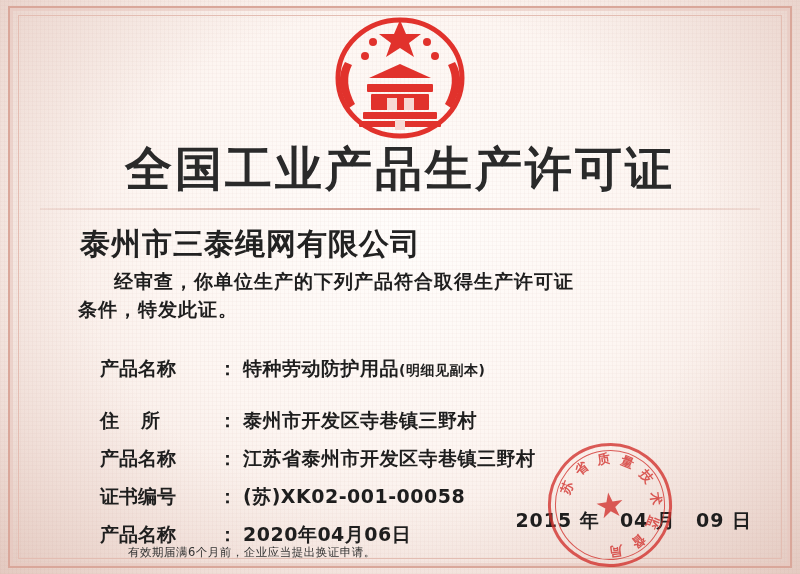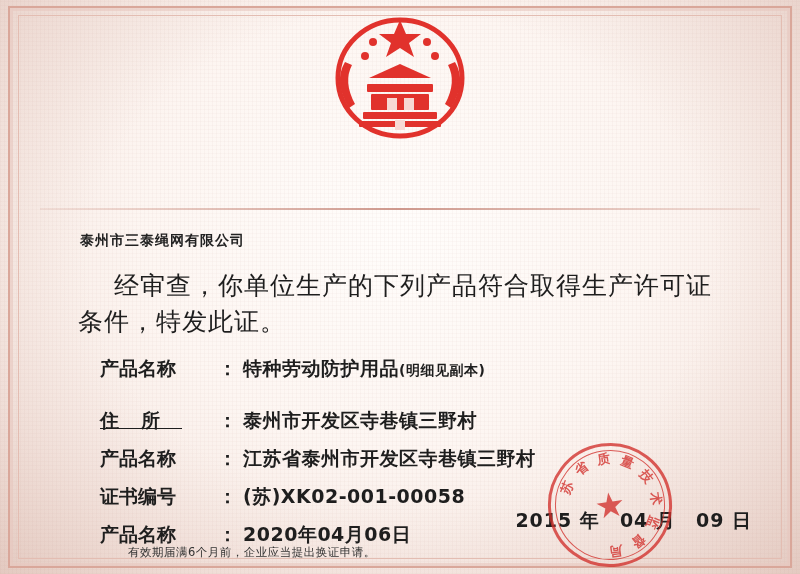--- a/index.html
+++ b/index.html
@@ -74,34 +74,34 @@
     position: absolute;
     left: 40px; right: 40px;
     top: 208px;
     height: 2px;
     background: linear-gradient(90deg, rgba(200,140,125,0.15), rgba(190,120,105,0.75), rgba(200,140,125,0.15));
   }
 
   .company {
     position: absolute;
     left: 80px;
-    top: 232px;
-    font-size: 14px;
+    top: 224px;
+    font-size: 30px;
     font-weight: bold;
     color: #222;
     letter-spacing: 1px;
   }
 
   .statement {
     position: absolute;
     left: 78px;
     right: 46px;
     top: 268px;
-    font-size: 25px;
-    font-weight: normal;
+    font-size: 19px;
+    font-weight: bold;
     color: #1e1e1e;
     line-height: 1.45;
     letter-spacing: 1px;
   }
   .statement .indent { display: inline-block; width: 36px; }
 
   .fields {
     position: absolute;
     left: 100px;
     right: 40px;
@@ -117,21 +117,20 @@
     justify-content: center;
   }
   .field-label {
     width: 118px;
     flex: 0 0 118px;
     letter-spacing: 0px;
     white-space: nowrap;
   }
   .field-label.spaced {
     letter-spacing: 22px;
-    text-decoration: underline;
   }
   .field-colon {
     flex: 0 0 auto;
     margin-right: 6px;
   }
   .field-value {
     flex: 1 1 auto;
     font-size: 19px;
     font-weight: bold;
     letter-spacing: 0.5px;
@@ -246,20 +245,21 @@
         <rect x="38" y="100" width="74" height="7" rx="1"></rect>
         <rect x="34" y="109" width="82" height="6" rx="1"></rect>
         <path d="M44 66 L75 52 L106 66 Z"></path>
         <rect x="62" y="86" width="10" height="12" fill="#f7d9d4"></rect>
         <rect x="79" y="86" width="10" height="12" fill="#f7d9d4"></rect>
         <rect x="70" y="108" width="10" height="10" fill="#f7d9d4"></rect>
       </g>
     </svg>
   </div>
 
+  <div class="title">全国工业产品生产许可证</div>
   <div class="rule"></div>
 
   <div class="company">泰州市三泰绳网有限公司</div>
 
   <div class="statement">
     <span class="indent"></span><span>经审查，你单位生产的下列产品符合取得生产许可证</span><br>
     <span>条件，特发此证。</span>
   </div>
 
   <div class="fields">

